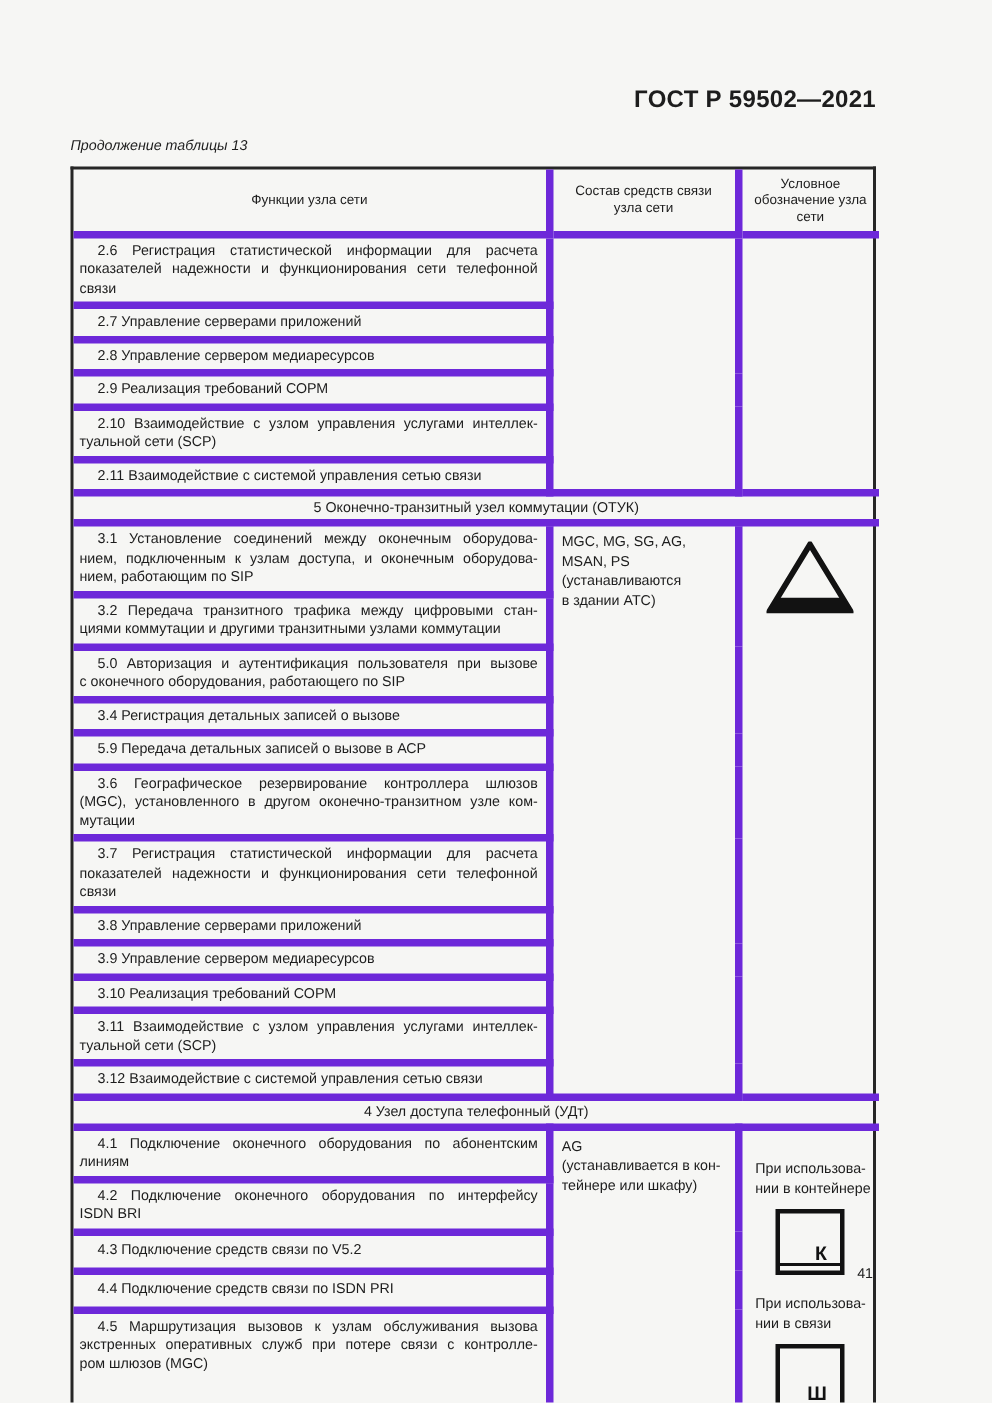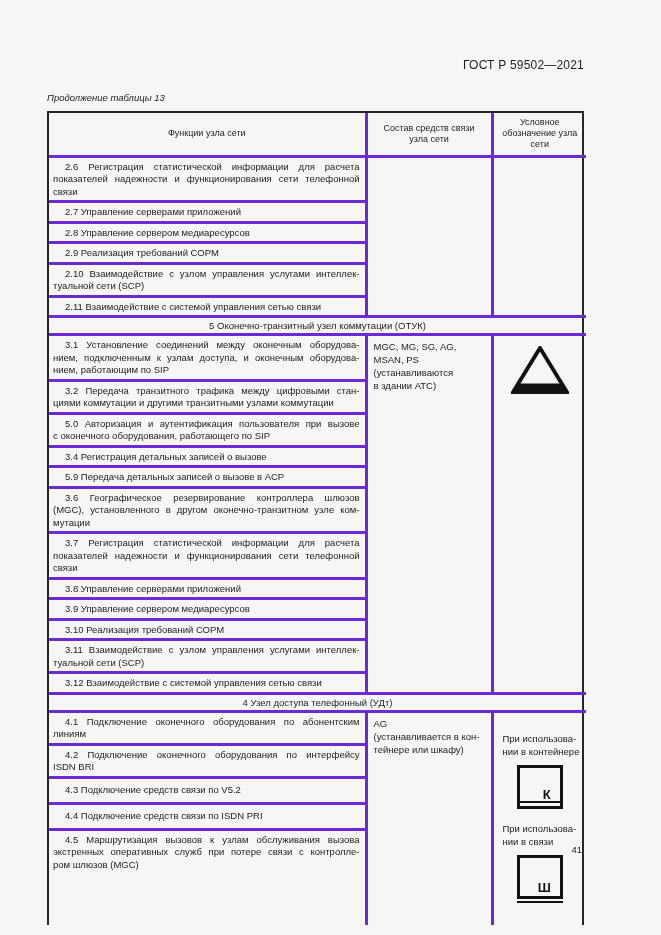--- a/index.html
+++ b/index.html
@@ -7,38 +7,38 @@
     width:661px; height:935px;
     background:#f6f6f4;
     font-family:"Liberation Sans", sans-serif;
     color:#1d1d1d;
     -webkit-font-smoothing:antialiased;
   }
   .page { position:relative; width:661px; height:935px; overflow:hidden; }
 
   .doc-code {
     position:absolute; top:58px; right:77px;
-    font-size:12px; font-weight:normal; letter-spacing:.2px;
+    font-size:16px; font-weight:bold; letter-spacing:.2px;
   }
   .tbl-caption {
     position:absolute; top:92px; left:47px;
     font-size:9.5px; font-style:italic;
   }
   .page-number {
     position:absolute; top:844px; right:79px;
     font-size:9.5px;
   }
 
   .tbl-wrap {
     position:absolute; top:111px; left:47px; width:537px;
     border:2px solid #262626; border-bottom:none;
     box-sizing:border-box;
   }
   table { border-collapse:collapse; table-layout:fixed; width:100%; }
-  td, th { border:3px solid #6d28d9; box-sizing:border-box; padding:0; }
+  td, th { border:5px solid #6d28d9; box-sizing:border-box; padding:0; }
   td:first-child, th:first-child { border-left:none; }
   .er { border-right:none; }
   .eb { border-bottom:none; }
   thead th { border-top:none; border-bottom:2px solid #262626; }
 
   thead th {
     height:43px; vertical-align:middle;
     font-weight:normal; font-size:9px; line-height:11px;
   }
   .hdr .bl { text-align:center; }

